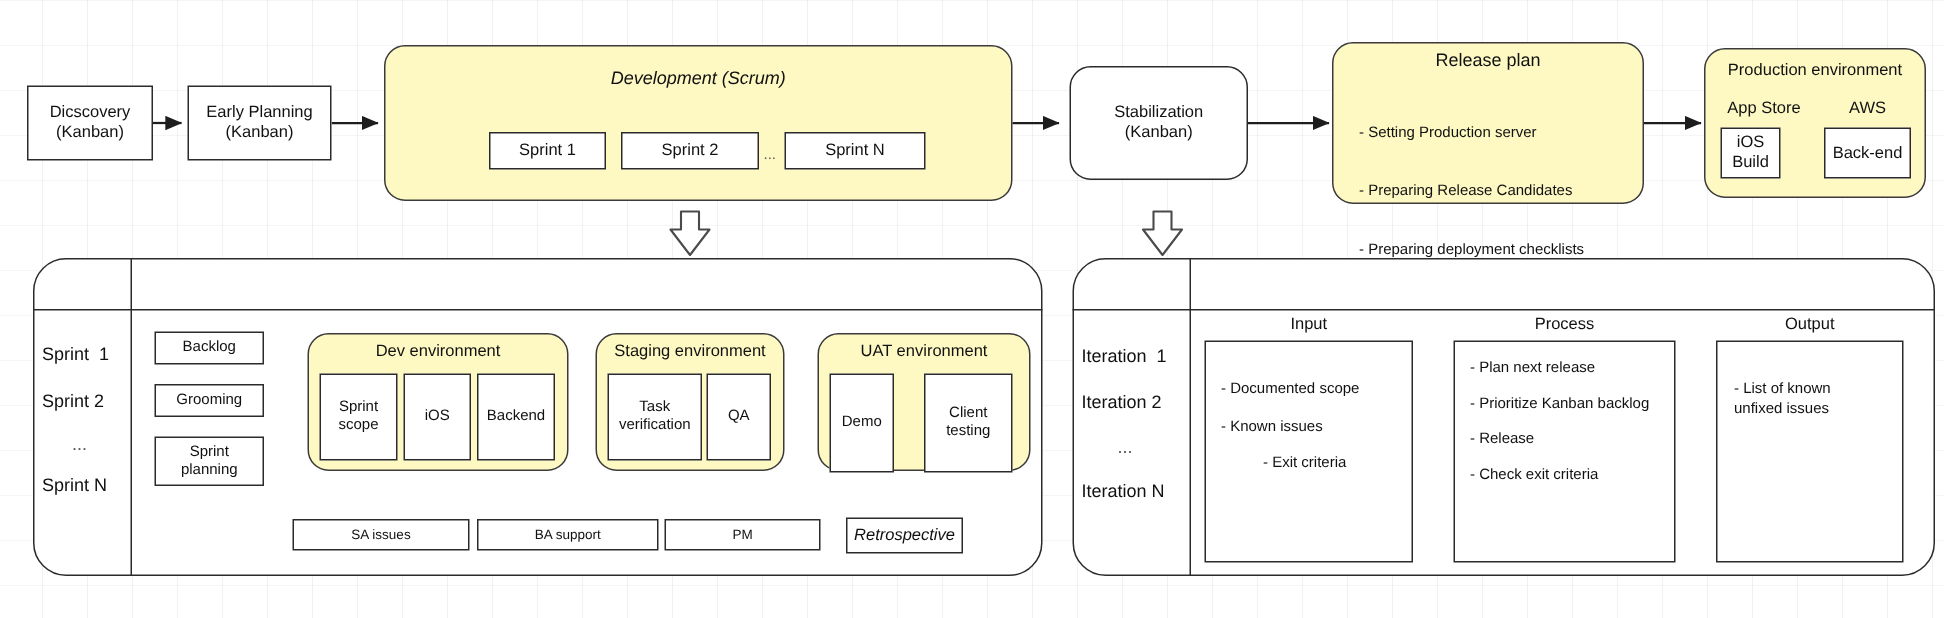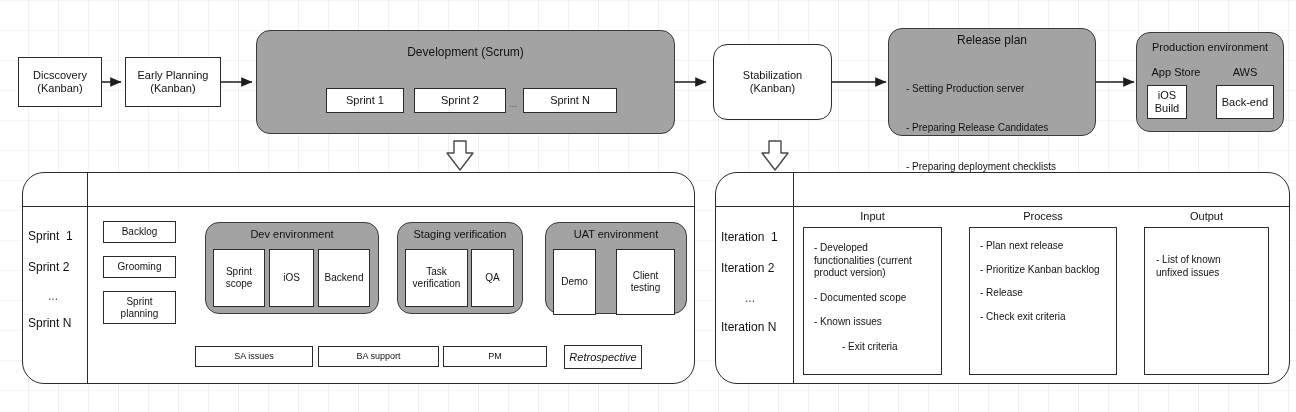--- a/index.html
+++ b/index.html
@@ -20,21 +20,21 @@
     background-size:30px 30px;
     background-position:-2px 0px;
   }
   svg.layer{position:absolute;left:0;top:0;width:1296px;height:412px;overflow:visible;}
   .node{position:absolute;box-sizing:border-box;background:#ffffff;border:1.4px solid #2b2b2b;
         display:flex;align-items:center;justify-content:center;text-align:center;
         color:#111111;line-height:1.18;}
   .node.rnd{border-radius:0;}
   .node.rnd-lg{border-radius:14px;}
   .node.sharp{border-radius:0;}
-  .grp{position:absolute;box-sizing:border-box;background:#a3a3a3;border:1.3px solid #3a3a3a;border-radius:14px;}
+  .grp{position:absolute;box-sizing:border-box;background:#fef9c3;border:1.3px solid #3a3a3a;border-radius:14px;font-style:italic;}
   .grp-title{position:absolute;width:100%;text-align:center;color:#111;}
   .panel{position:absolute;box-sizing:border-box;background:#ffffff;border:1.4px solid #2b2b2b;border-radius:22px;}
   .plain{position:absolute;color:#111;white-space:pre;}
   .listbox{position:absolute;box-sizing:border-box;background:#ffffff;border:1.4px solid #2b2b2b;
            color:#111;}
   .listbox .li{white-space:pre-line;}
   .ttl{position:absolute;text-align:center;color:#111;}
   .vline{position:absolute;background:#2b2b2b;width:1.4px;}
   .hline{position:absolute;background:#2b2b2b;height:1.4px;}
   .t9{font-size:9px;} .t10{font-size:10px;} .t11{font-size:11px;} .t12{font-size:12px;}
@@ -171,21 +171,21 @@
 <div class="node sharp t10" style="left:213px;top:249px;width:52px;height:58px;white-space:pre-line;"><span>Sprint
 scope</span></div>
 <div class="node rnd t10" style="left:269px;top:249px;width:45px;height:58px;">
     <span>iOS</span>
   </div>
 <div class="node rnd t10" style="left:318px;top:249px;width:52px;height:58px;">
     <span>Backend</span>
   </div>
 
 <div class="grp" style="left:397px;top:222px;width:126px;height:92px;"></div>
-<div class="ttl t11" style="left:397px;top:228px;width:126px;">Staging verification</div>
+<div class="ttl t11" style="left:397px;top:228px;width:126px;">Staging environment</div>
 <div class="node sharp t10" style="left:405px;top:249px;width:63px;height:58px;white-space:pre-line;"><span>Task
 verification</span></div>
 <div class="node rnd t10" style="left:471px;top:249px;width:43px;height:58px;">
     <span>QA</span>
   </div>
 
 <div class="grp" style="left:545px;top:222px;width:142px;height:92px;"></div>
 <div class="ttl t11" style="left:545px;top:228px;width:142px;">UAT environment</div>
 <div class="node rnd t10" style="left:553px;top:249px;width:43px;height:66px;">
     <span>Demo</span>
@@ -212,23 +212,20 @@
 <div class="hline" style="left:715px;top:206px;width:575px;"></div>
 
 <div class="plain t12" style="left:721px;top:230px;">Iteration  1</div>
 <div class="plain t12" style="left:721px;top:261px;">Iteration 2</div>
 <div class="plain t12" style="left:745px;top:291px;color:#555;">...</div>
 <div class="plain t12" style="left:721px;top:320px;">Iteration N</div>
 
 <div class="ttl t11" style="left:803px;top:210px;width:139px;">Input</div>
 <div class="listbox t10" style="left:803px;top:227px;width:139px;height:148px;">
   <div style="padding:14px 0 0 10px;line-height:12.5px;">
-    <div class="li">- Developed
-functionalities (current
-product version)</div>
     <div class="li" style="margin-top:12px;">- Documented scope</div>
     <div class="li" style="margin-top:12px;">- Known issues</div>
     <div class="li" style="margin-top:12px;margin-left:28px;">- Exit criteria</div>
   </div>
 </div>
 
 <div class="ttl t11" style="left:969px;top:210px;width:148px;">Process</div>
 <div class="listbox t10" style="left:969px;top:227px;width:148px;height:148px;">
   <div style="padding:12px 0 0 10px;line-height:12.5px;">
     <div class="li">- Plan next release</div>

